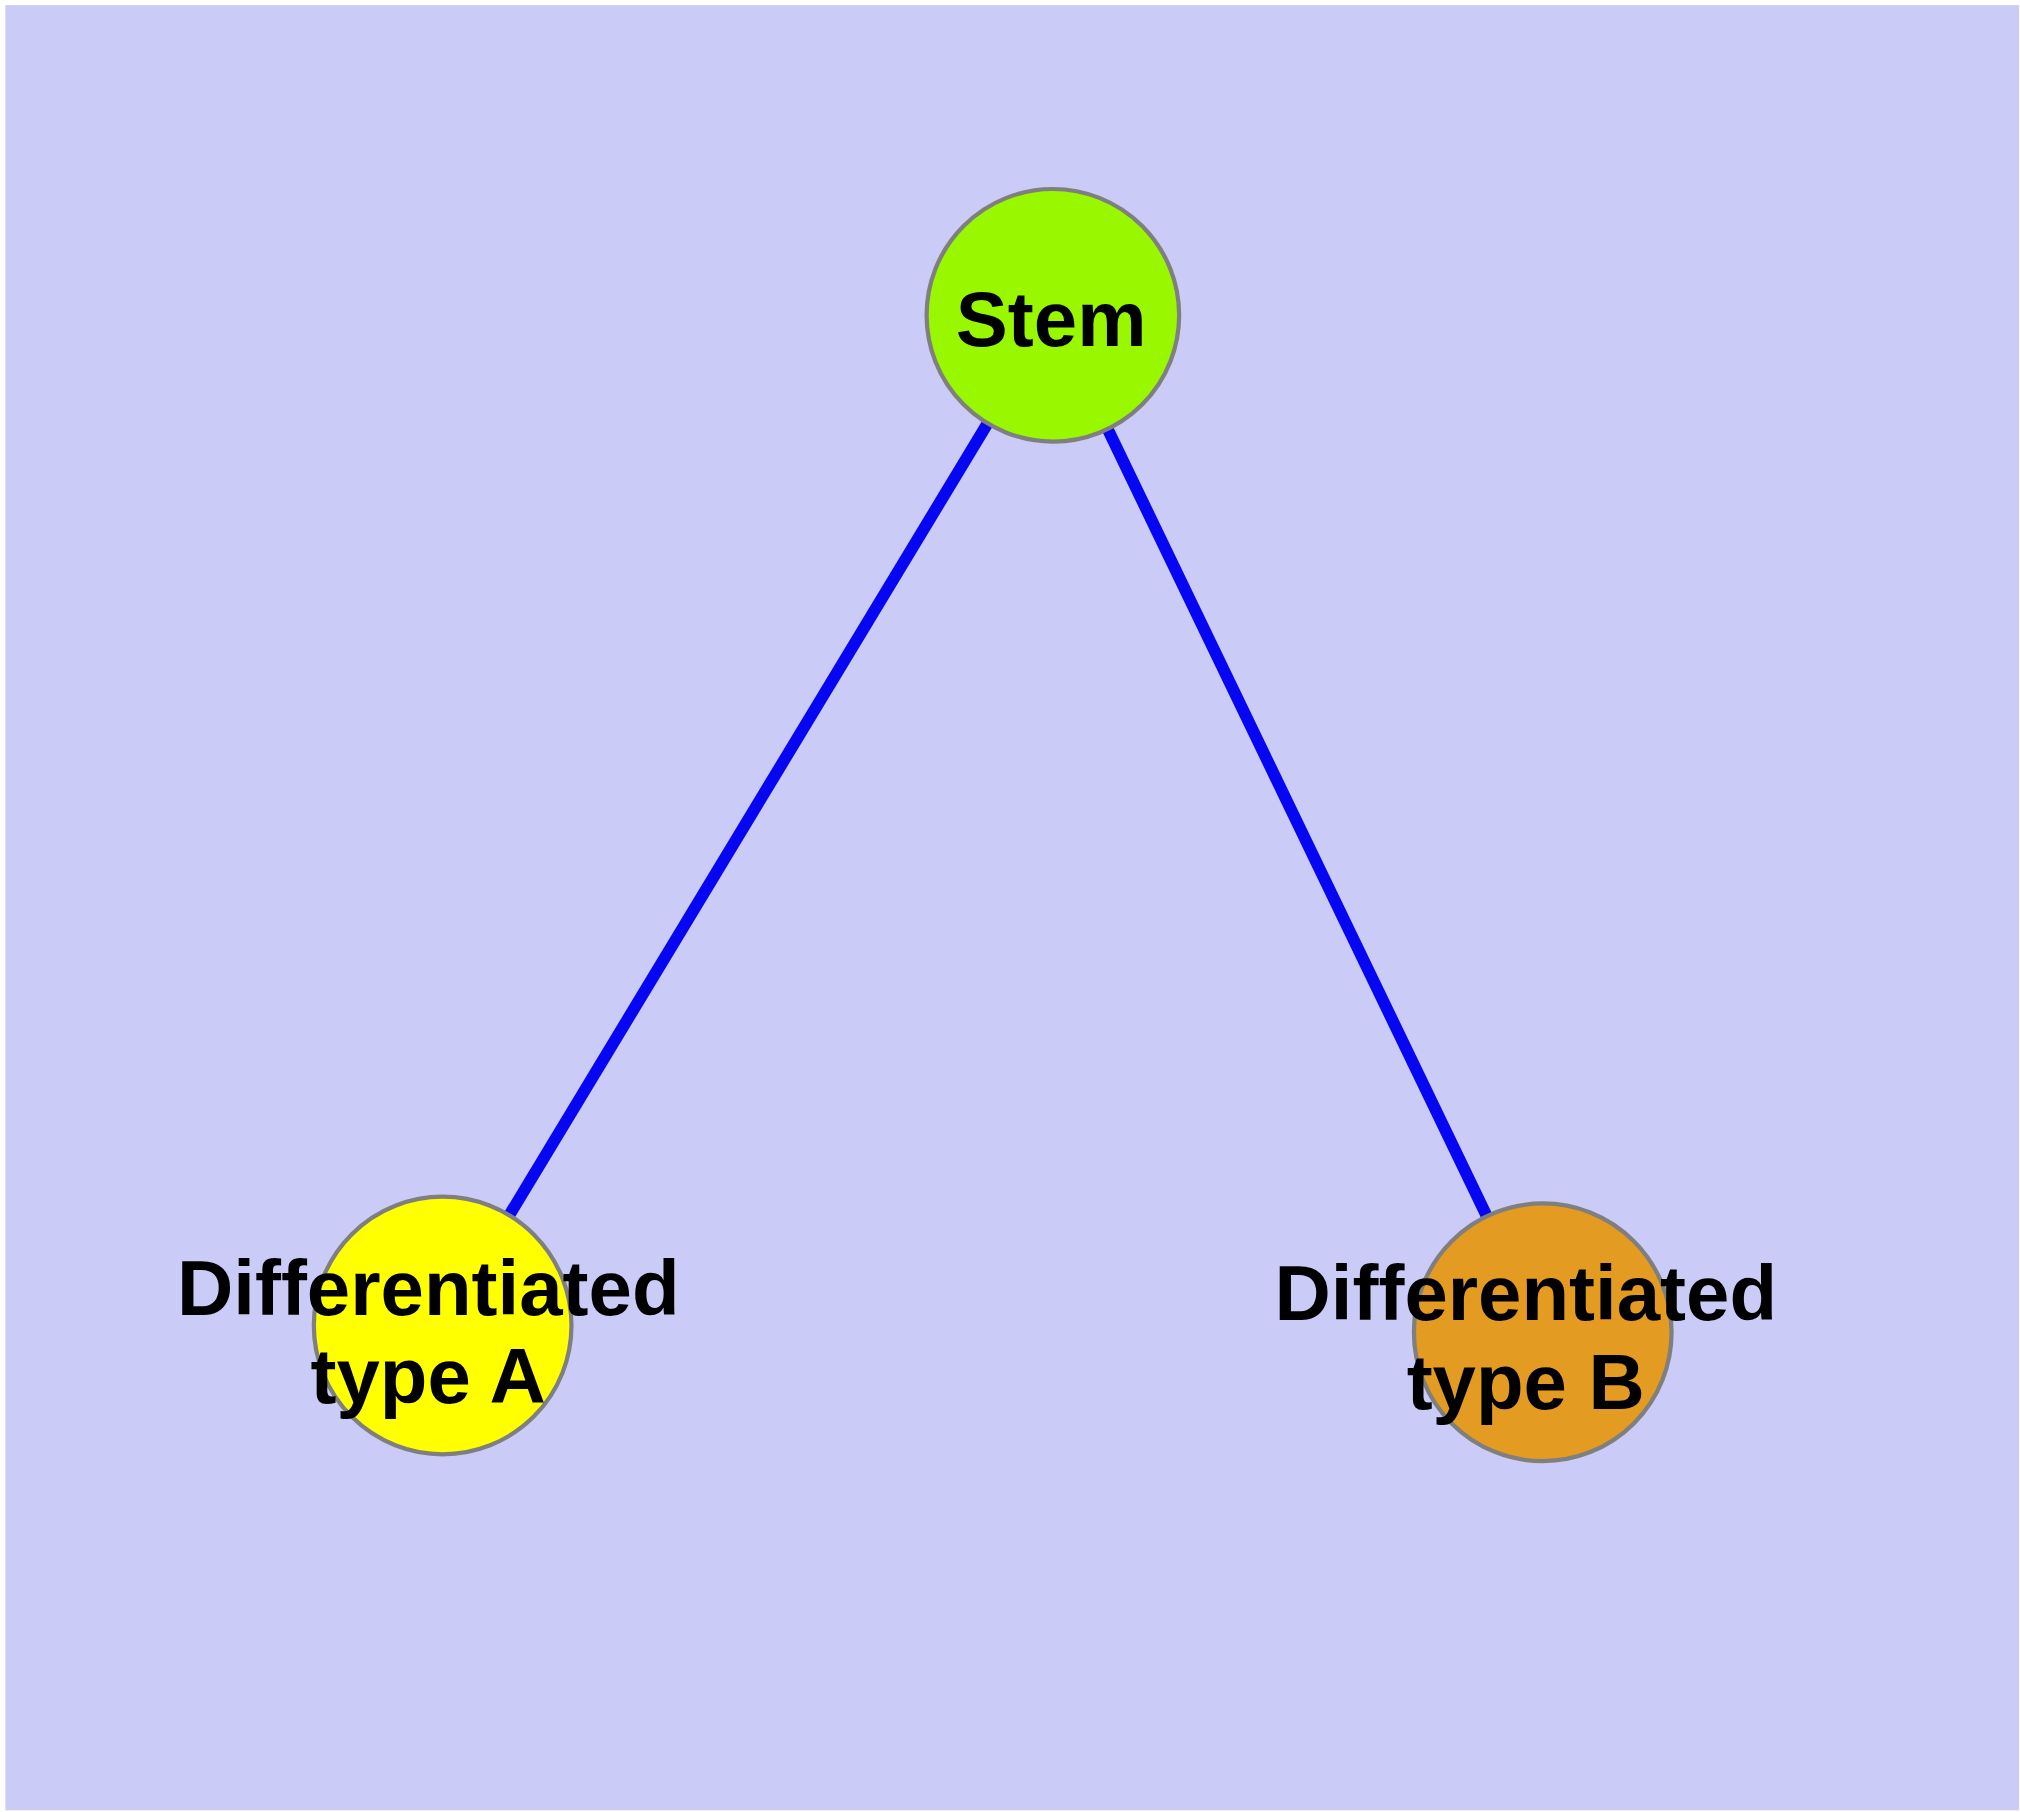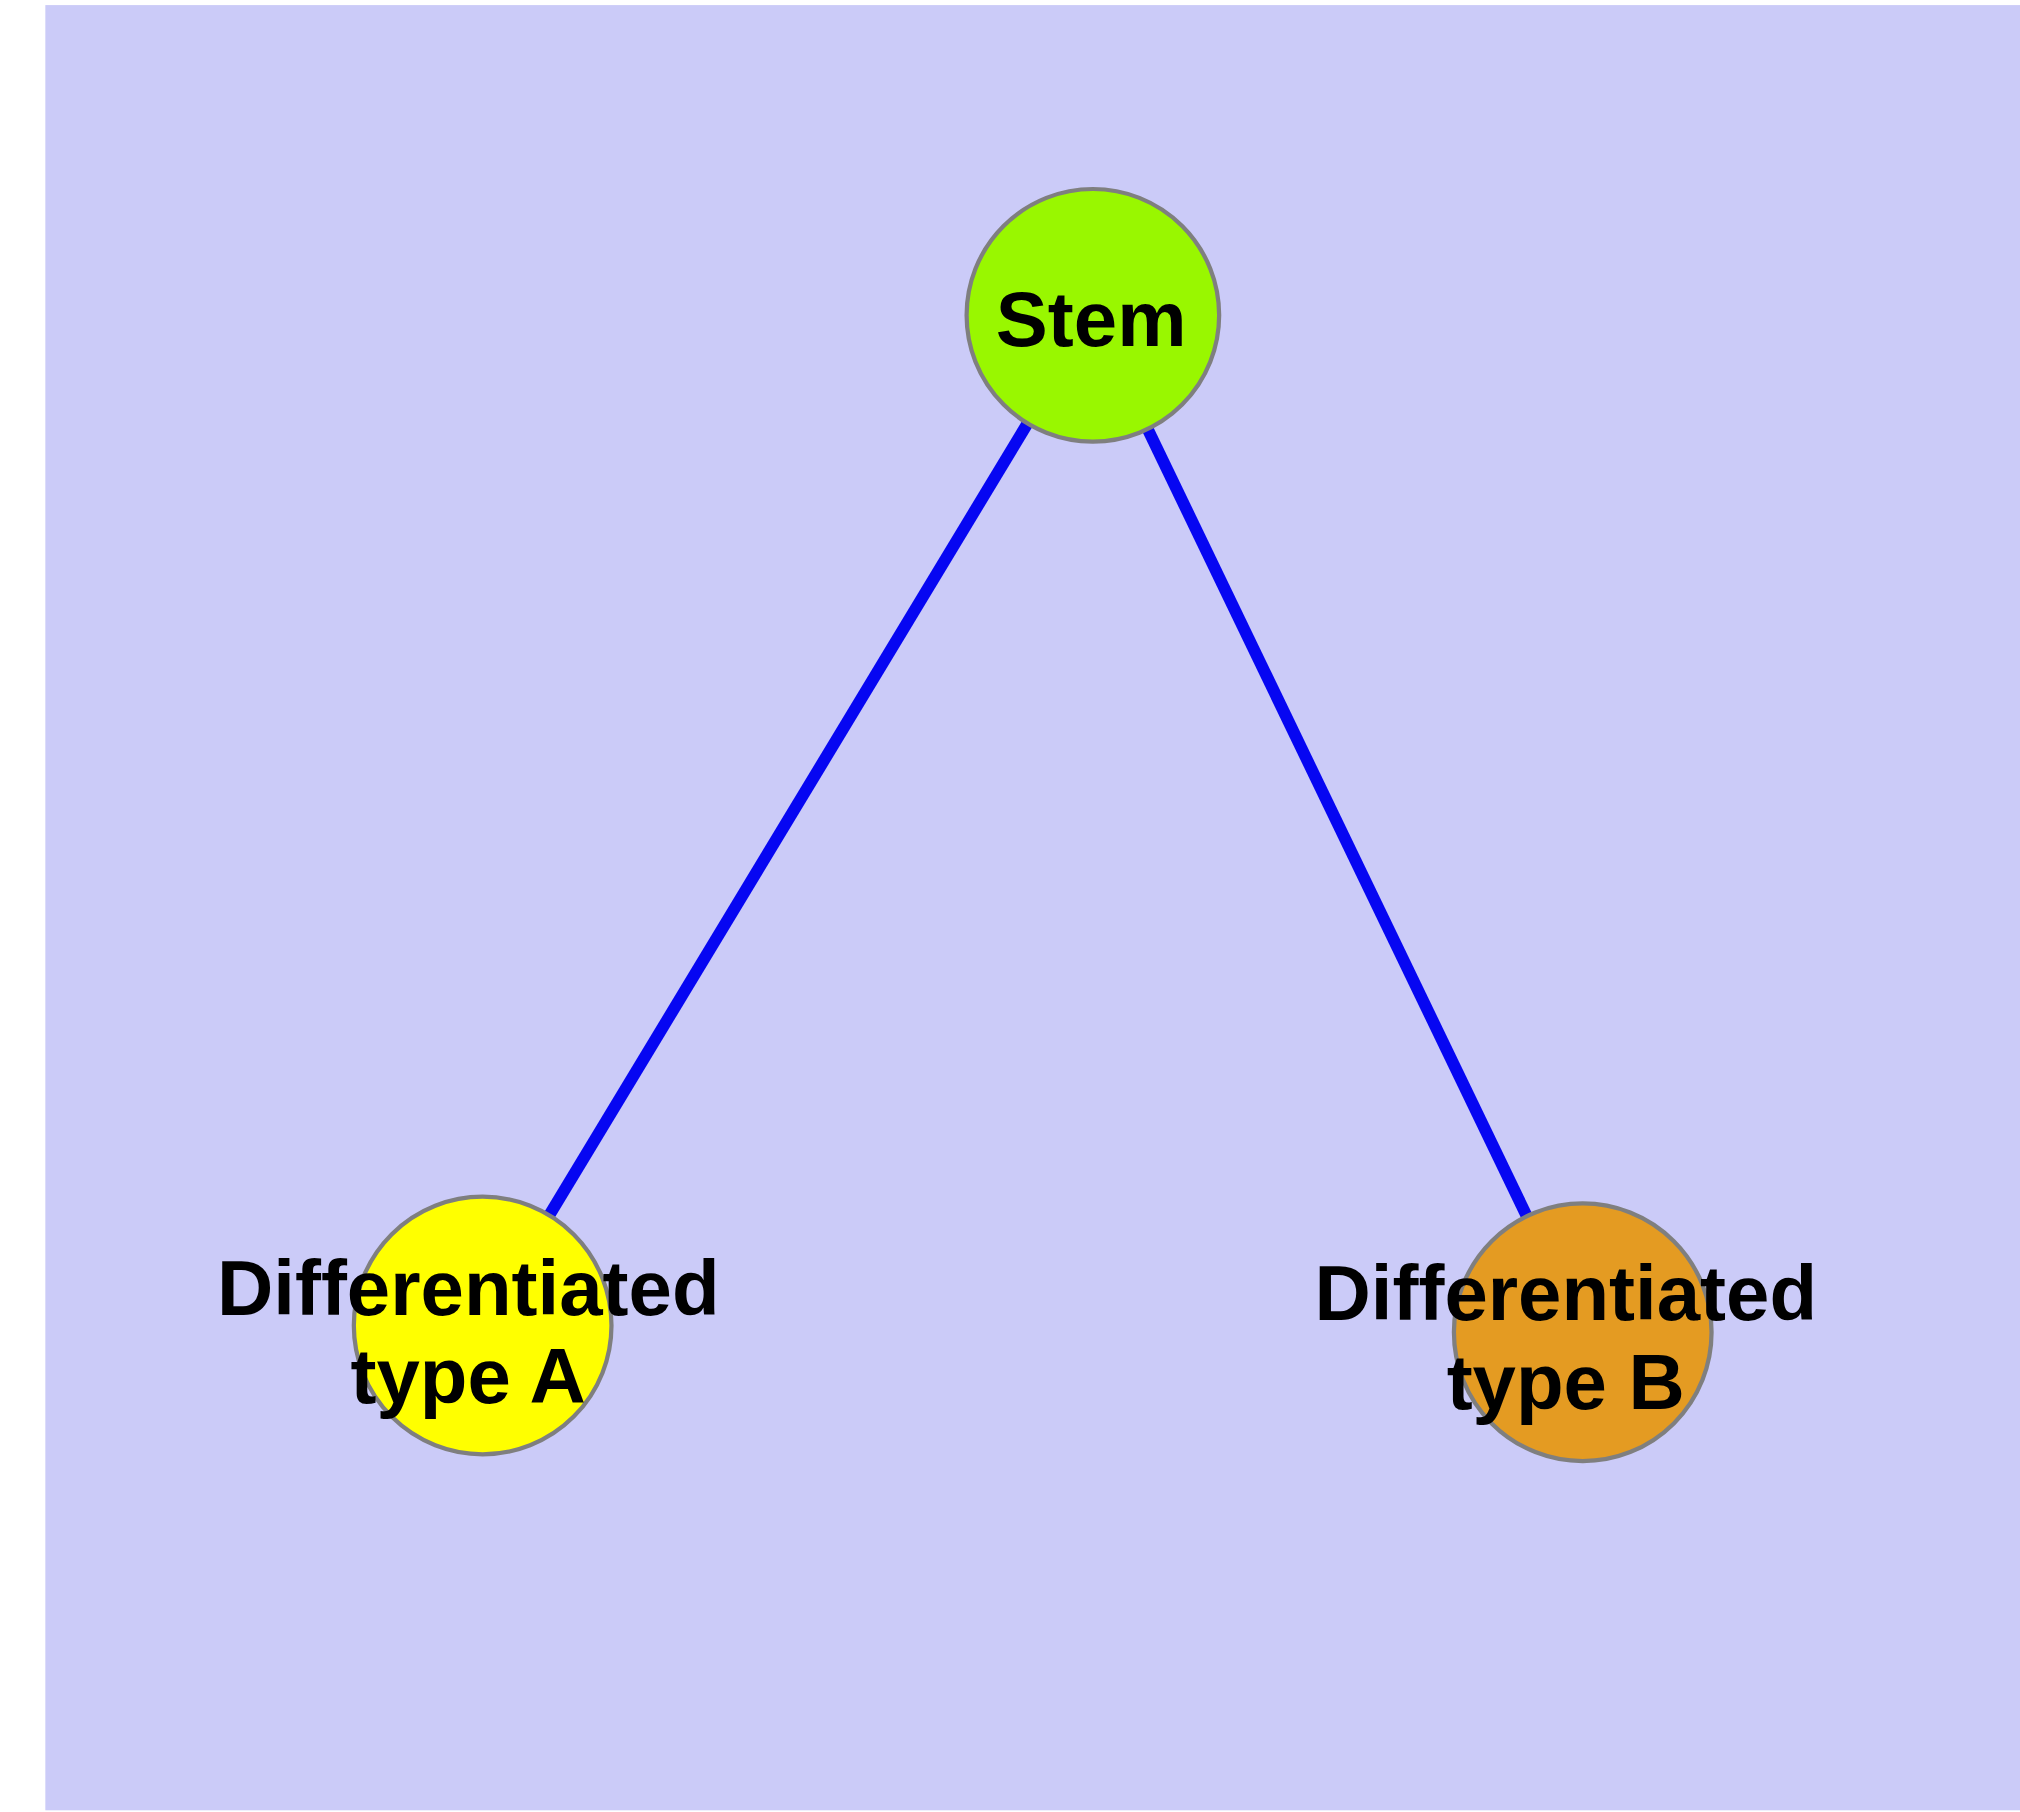--- a/index.html
+++ b/index.html
@@ -8,21 +8,20 @@
     background: #ffffff;
     width: 2021px;
     height: 1812px;
     overflow: hidden;
     font-family: "Liberation Sans", sans-serif;
   }
   #canvas-wrap {
     position: relative;
     width: 1766px;
     height: 1812px;
-    margin-left: 40px;
   }
   svg {
     display: block;
   }
   text {
     font-family: "Liberation Sans", "DejaVu Sans", sans-serif;
     font-weight: bold;
     fill: #000000;
   }
   .lbl {

